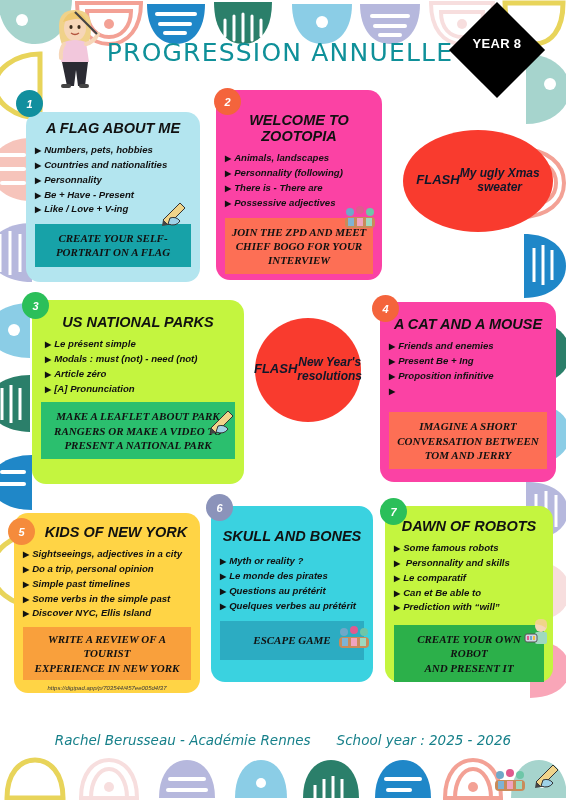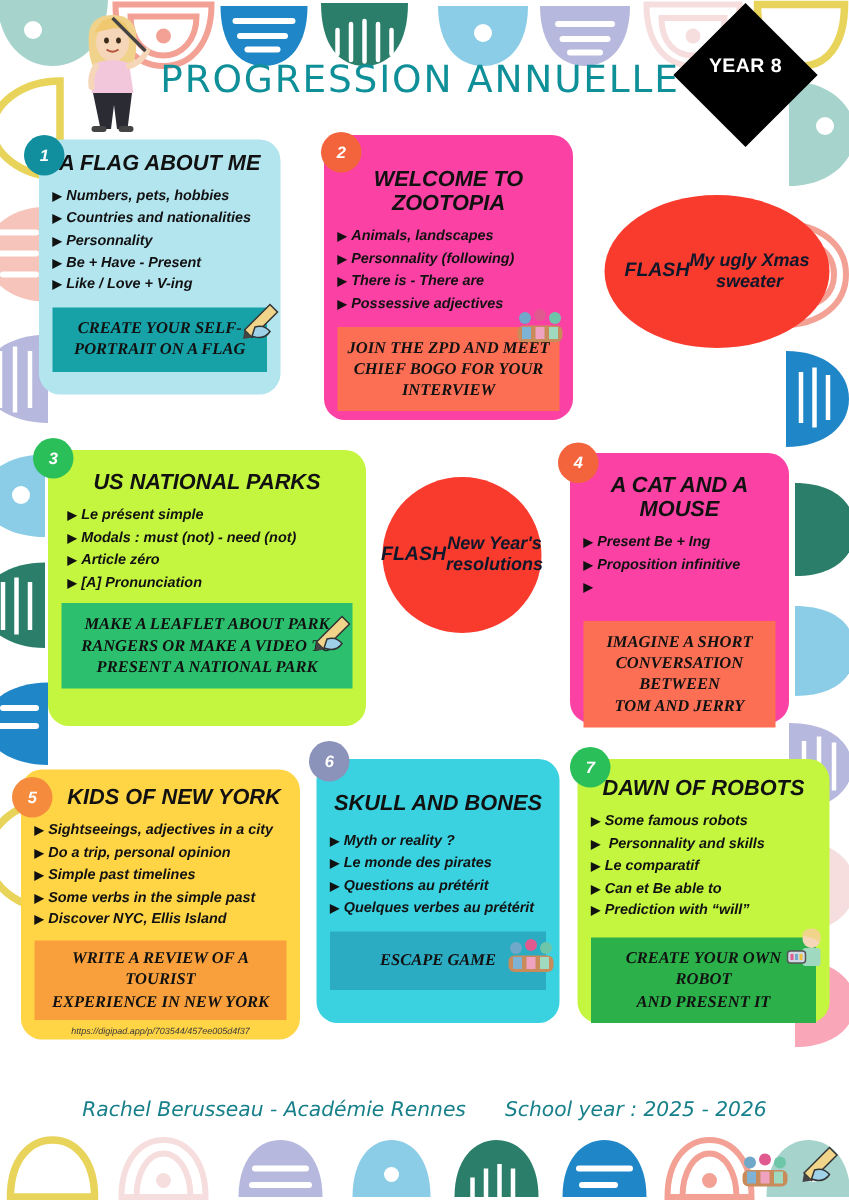--- a/index.html
+++ b/index.html
@@ -380,21 +380,21 @@
       </svg>
     </div>
     <div id="title">PROGRESSION ANNUELLE</div>
     <div id="year-badge"></div>
     <div id="year-badge-label">YEAR 8</div>
   </div>
 
   <div class="badge" style="left:16px;top:90px;background:#118f9e;">
     <span>1</span>
   </div>
-  <div class="card" style="left:26px;top:93px;width:161px;height:170px;background:#b3e5ef;">
+  <div class="card" style="left:26px;top:112px;width:174px;height:170px;background:#b3e5ef;">
     <div class="card-title">A FLAG ABOUT ME</div>
     <ul class="bullets">
       <li><span class="arrow">▶</span><span>Numbers, pets, hobbies</span></li>
       <li><span class="arrow">▶</span><span>Countries and nationalities</span></li>
       <li><span class="arrow">▶</span><span>Personnality</span></li>
       <li><span class="arrow">▶</span><span>Be + Have - Present</span></li>
       <li><span class="arrow">▶</span><span>Like / Love + V-ing</span></li>
     </ul>
     <div class="task" style="background:#17a2a8;">CREATE YOUR
 SELF-PORTRAIT ON A FLAG</div>
@@ -466,23 +466,24 @@
 
   <div class="flash" style="left:255px;top:318px;width:106px;height:104px;background:#f93b2e;">
     <div class="fl-title">FLASH</div>
     <div class="fl-text" style="white-space:pre-line;">New Year's
 resolutions</div>
   </div>
 
   <div class="badge" style="left:372px;top:295px;background:#f4643c;">
     <span>4</span>
   </div>
-  <div class="card" style="left:380px;top:302px;width:146px;height:180px;background:#fb42a4;padding-top:14px;">
+  <div class="card" style="left:380px;top:302px;width:176px;height:180px;background:#fb42a4;padding-top:14px;">
     <div class="card-title">A CAT AND A MOUSE</div>
     <ul class="bullets">
+      <li><span class="arrow">▶</span><span>Friends and enemies</span></li>
       <li><span class="arrow">▶</span><span>Present Be + Ing</span></li>
       <li><span class="arrow">▶</span><span>Proposition infinitive</span></li>
       <li><span class="arrow">▶</span><span></span></li>
     </ul>
     <div class="task" style="background:#fd6f55;white-space:pre-line;margin-top:14px;">IMAGINE A SHORT
 CONVERSATION BETWEEN
 TOM AND JERRY</div>
   </div>
 
   <div class="badge" style="left:8px;top:518px;background:#f58b3c;">

